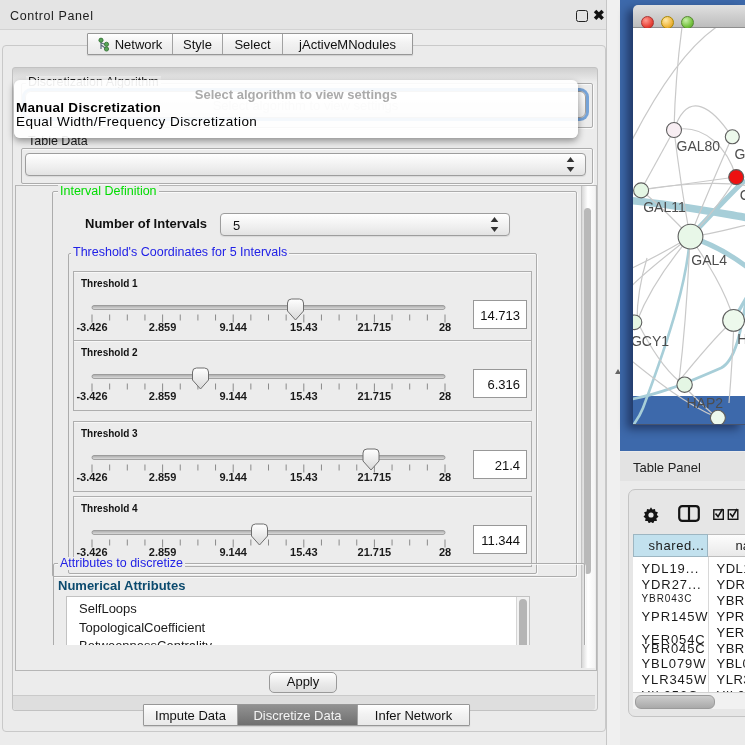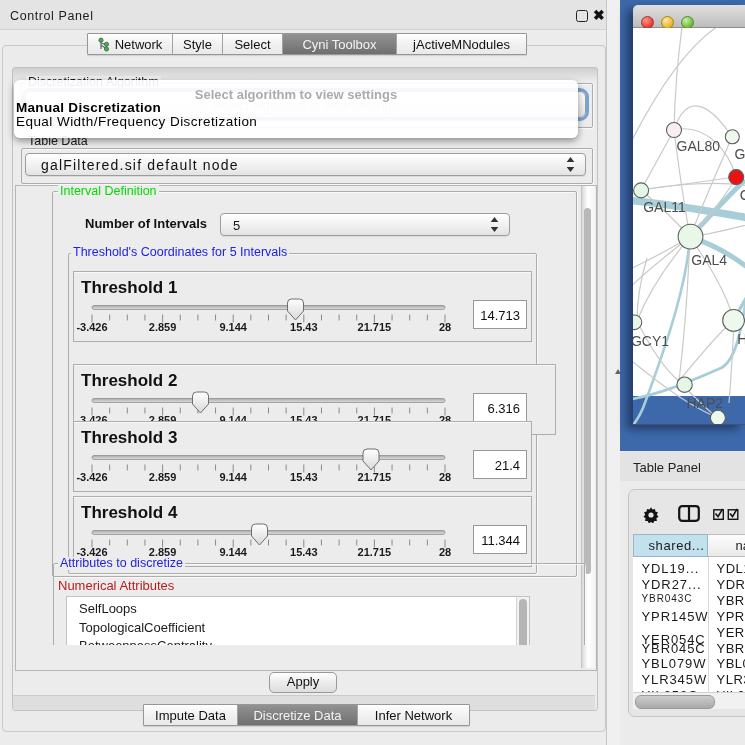--- a/index.html
+++ b/index.html
@@ -21,21 +21,21 @@
 .gtitle{position:absolute;font-size:12.5px;background:#ececec;padding:0 2px;line-height:13px;}
 
 .combo{position:absolute;border:1px solid #9d9d9d;border-radius:4px;
   background:linear-gradient(#ffffff,#efefef 60%,#e3e3e3);
   box-shadow:0 1px 1px rgba(0,0,0,0.08);font-size:13px;color:#111;}
 .combo .tx{position:absolute;left:15px;top:50%;transform:translateY(-50%);}
 .cbarrows{position:absolute;width:9px;}
 
 .trow{position:absolute;left:73px;width:457px;height:69px;border:1px solid #aeaeae;
   background:#ececec;box-shadow:inset 0 1px 0 rgba(255,255,255,.6);}
-.ttl{position:absolute;left:7px;top:6px;font-size:17px;font-weight:bold;color:#111;}
+.ttl{position:absolute;left:7px;top:6px;font-size:10px;font-weight:bold;color:#111;}
 .vbox{position:absolute;left:399px;top:28px;width:54px;height:29px;background:#fff;
   border:1px solid #989898;font-size:13px;color:#111;text-align:right;
   line-height:29px;padding-right:6px;box-sizing:border-box;}
 .tsvg{position:absolute;left:0;top:0;}
 </style>
 </head>
 <body>
 
 <div class="ab" style="left:0;top:0;width:620px;height:745px;background:#ececec;"></div>
 <div class="ab" style="left:0;top:0;width:620px;height:29px;background:#e4e4e4;border-bottom:1px solid #d2d2d2;"></div>
@@ -50,36 +50,34 @@
 
 <div class="seg" style="left:87px;top:33px;">
   <span style="width:84px;"><svg width="12" height="15" viewBox="0 0 12 15" style="margin-right:5px;">
     <path d="M3 3.5 V12 M3 8 L8 11.5 M3 6 L8 7.5" stroke="#5a6b7a" stroke-width="1.2" fill="none"></path>
     <circle cx="3" cy="3.2" r="2.1" fill="#57a557" stroke="#2e6b2e" stroke-width="0.8"></circle>
     <circle cx="8.5" cy="7.3" r="2.1" fill="#57a557" stroke="#2e6b2e" stroke-width="0.8"></circle>
     <circle cx="8.5" cy="12" r="2.1" fill="#57a557" stroke="#2e6b2e" stroke-width="0.8"></circle>
   </svg>Network</span>
   <span style="width:49px;">Style</span>
   <span style="width:59px;">Select</span>
-  <span class="sel" style="width:113px;">Cyni Toolbox</span>
   <span style="width:129px;">jActiveMNodules</span>
 </div>
 
 <div class="gbox" style="left:21px;top:83px;width:570px;height:43px;"></div>
 <div class="gtitle" style="left:26px;top:76px;color:#1a1a1a;">Discretization Algorithm</div>
 <div class="combo" style="left:25px;top:91px;width:559px;height:25px;border-radius:6px;
   box-shadow:0 0 0 3px rgba(98,150,211,0.85);">
   <div style="position:absolute;width:100%;top:50%;transform:translateY(-50%);
    text-align:center;color:#c4c4c4;">Select algorithm to view settings</div>
 </div>
 
 <div class="gbox" style="left:21px;top:148px;width:570px;height:34px;"></div>
 <div class="gtitle" style="left:26px;top:135px;color:#1a1a1a;">Table Data</div>
 <div class="combo" style="left:25px;top:153px;width:559px;height:21px;">
-  <div class="tx" style="font-size:14px;letter-spacing:1.2px;">galFiltered.sif default node</div>
   <svg class="cbarrows" style="right:10px;top:3px;" width="9" height="15" viewBox="0 0 9 15">
     <path d="M4.5 0 L8.3 5 H0.7 Z" fill="#333"></path>
       <path d="M4.5 15 L8.3 10 H0.7 Z" fill="#333"></path>
   </svg>
 </div>
 
 <div class="ab" style="left:15px;top:185px;width:580px;height:484px;border:1px solid #b6b6b6;background:#ececec;overflow:hidden;"></div>
 
 <div class="ab" style="left:581px;top:186px;width:13px;height:482px;background:linear-gradient(90deg,#d8d8d8,#ffffff 45%,#f4f4f4);border-left:1px solid #c4c4c4;"></div>
 <div class="ab" style="left:584px;top:208px;width:7px;height:366px;background:#b9b9b9;border-radius:4px;"></div>
@@ -139,21 +137,21 @@
       <text x="371" y="59" font-size="11" font-weight="bold" fill="#1a1a1a" text-anchor="middle" font-family="Liberation Sans">28</text>
       <path d="M 213.5 31 Q 213.5 27 217.5 27 L 225.5 27 Q 229.5 27 229.5 31 L 229.5 39 L 221.5 48 L 213.5 39 Z" fill="url(#tht1)" stroke="#6f6f6f" stroke-width="1"></path>
       <defs>
         <linearGradient id="tht1" x1="0" y1="0" x2="0" y2="1">
           <stop offset="0" stop-color="#ffffff"></stop>
           <stop offset="1" stop-color="#d8d8d8"></stop>
         </linearGradient>
       </defs>
     </svg>
   </div>
-<div class="trow" style="top:364px;padding-left:24px;" id="t2">
+<div class="trow" style="top:340px;" id="t2">
     <div class="ttl">Threshold 2</div>
     <div class="vbox">6.316</div>
     <svg class="tsvg" width="395" height="69" viewBox="0 0 395 69">
       <line x1="18" y1="42.5" x2="18" y2="50.5" stroke="#8a8a8a" stroke-width="1"></line>
       <line x1="35.65" y1="42.5" x2="35.65" y2="48.5" stroke="#8a8a8a" stroke-width="1"></line>
       <line x1="53.3" y1="42.5" x2="53.3" y2="48.5" stroke="#8a8a8a" stroke-width="1"></line>
       <line x1="70.94999999999999" y1="42.5" x2="70.94999999999999" y2="48.5" stroke="#8a8a8a" stroke-width="1"></line>
       <line x1="88.6" y1="42.5" x2="88.6" y2="50.5" stroke="#8a8a8a" stroke-width="1"></line>
       <line x1="106.25" y1="42.5" x2="106.25" y2="48.5" stroke="#8a8a8a" stroke-width="1"></line>
       <line x1="123.89999999999999" y1="42.5" x2="123.89999999999999" y2="48.5" stroke="#8a8a8a" stroke-width="1"></line>
@@ -284,21 +282,21 @@
           <stop offset="0" stop-color="#ffffff"></stop>
           <stop offset="1" stop-color="#d8d8d8"></stop>
         </linearGradient>
       </defs>
     </svg>
   </div>
 
 <div class="ab" style="left:15px;top:552px;width:580px;height:93px;overflow:hidden;">
  <div class="gbox" style="left:38px;top:11px;width:530px;height:120px;"></div>
  <div class="gtitle" style="left:43px;top:5px;color:#2121e6;">Attributes to discretize</div>
- <div class="lbl" style="left:43px;top:26px;font-size:13px;font-weight:normal;color:#b91c1c;">Numerical Attributes</div>
+ <div class="lbl" style="left:43px;top:26px;font-size:13px;font-weight:bold;color:#0c4a6e;">Numerical Attributes</div>
  <div class="ab" style="left:51px;top:44px;width:462px;height:60px;background:#fff;border:1px solid #c2c2c2;">
    <div class="lbl" style="left:12px;top:4px;font-size:13px;color:#1a1a1a;">SelfLoops</div>
    <div class="lbl" style="left:12px;top:23px;font-size:13px;color:#1a1a1a;">TopologicalCoefficient</div>
    <div class="lbl" style="left:12px;top:40.5px;font-size:13px;color:#1a1a1a;">BetweennessCentrality</div>
    <div class="ab" style="right:0;top:0;width:12px;height:60px;background:#f2f2f2;border-left:1px solid #d5d5d5;"></div>
    <div class="ab" style="right:2px;top:2px;width:8px;height:56px;background:#b5b5b5;border-radius:4px;"></div>
  </div>
 </div>
 
 <div class="ab" style="left:14px;top:79.5px;width:564px;height:58px;background:rgba(255,255,255,0.92);

